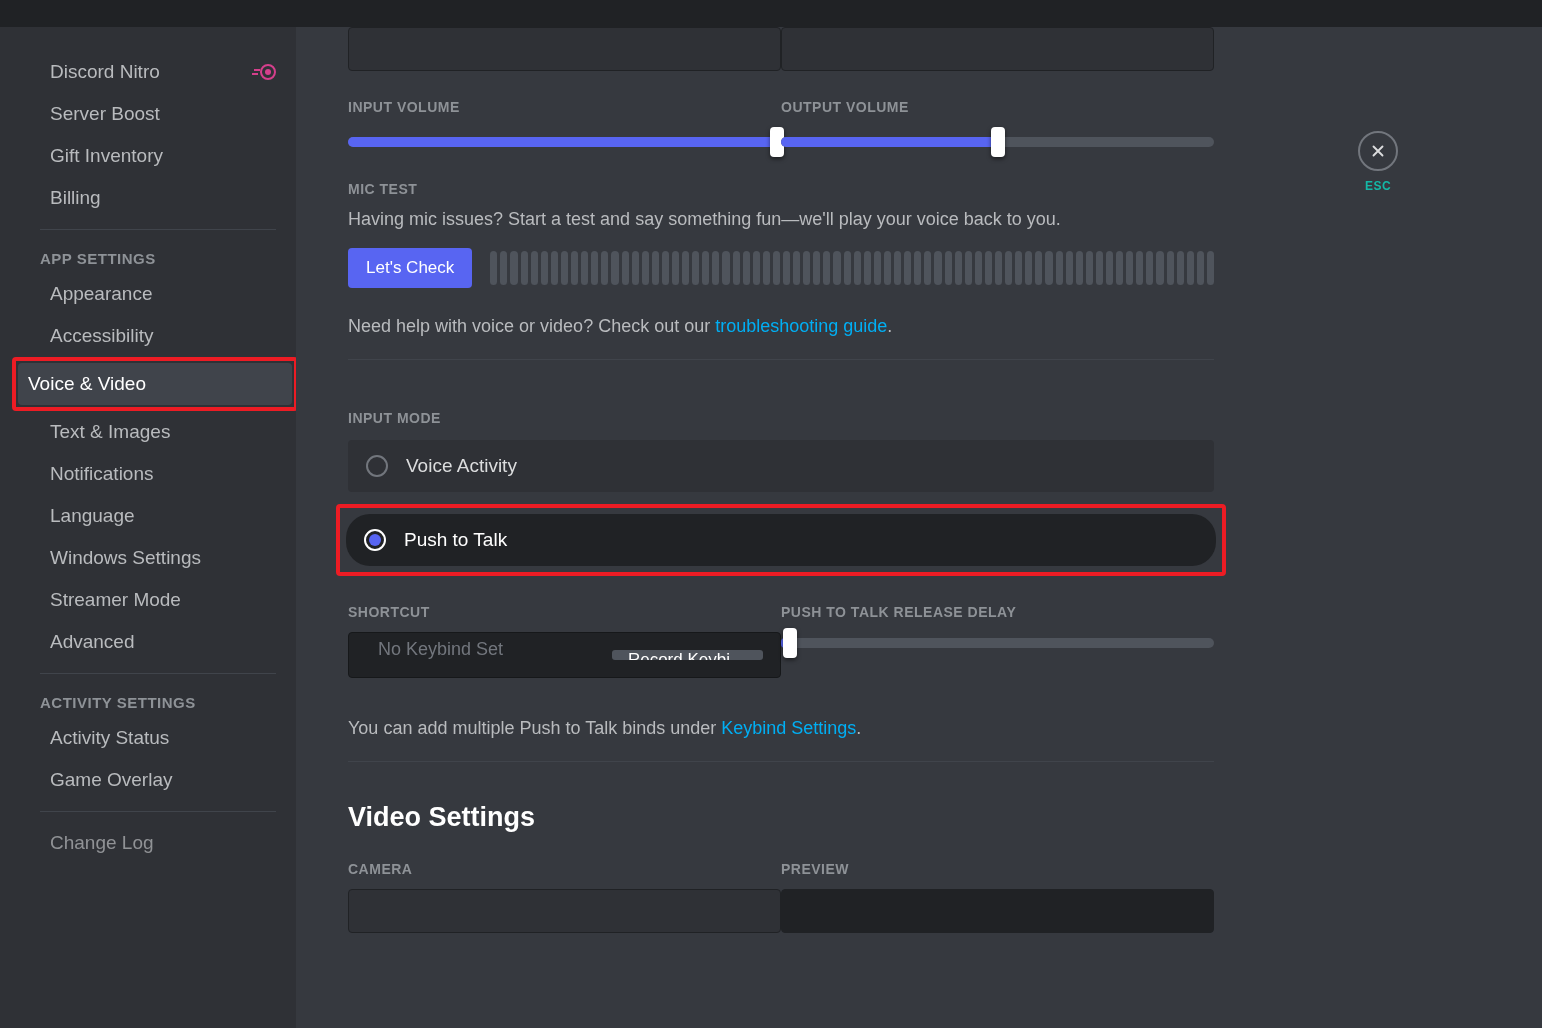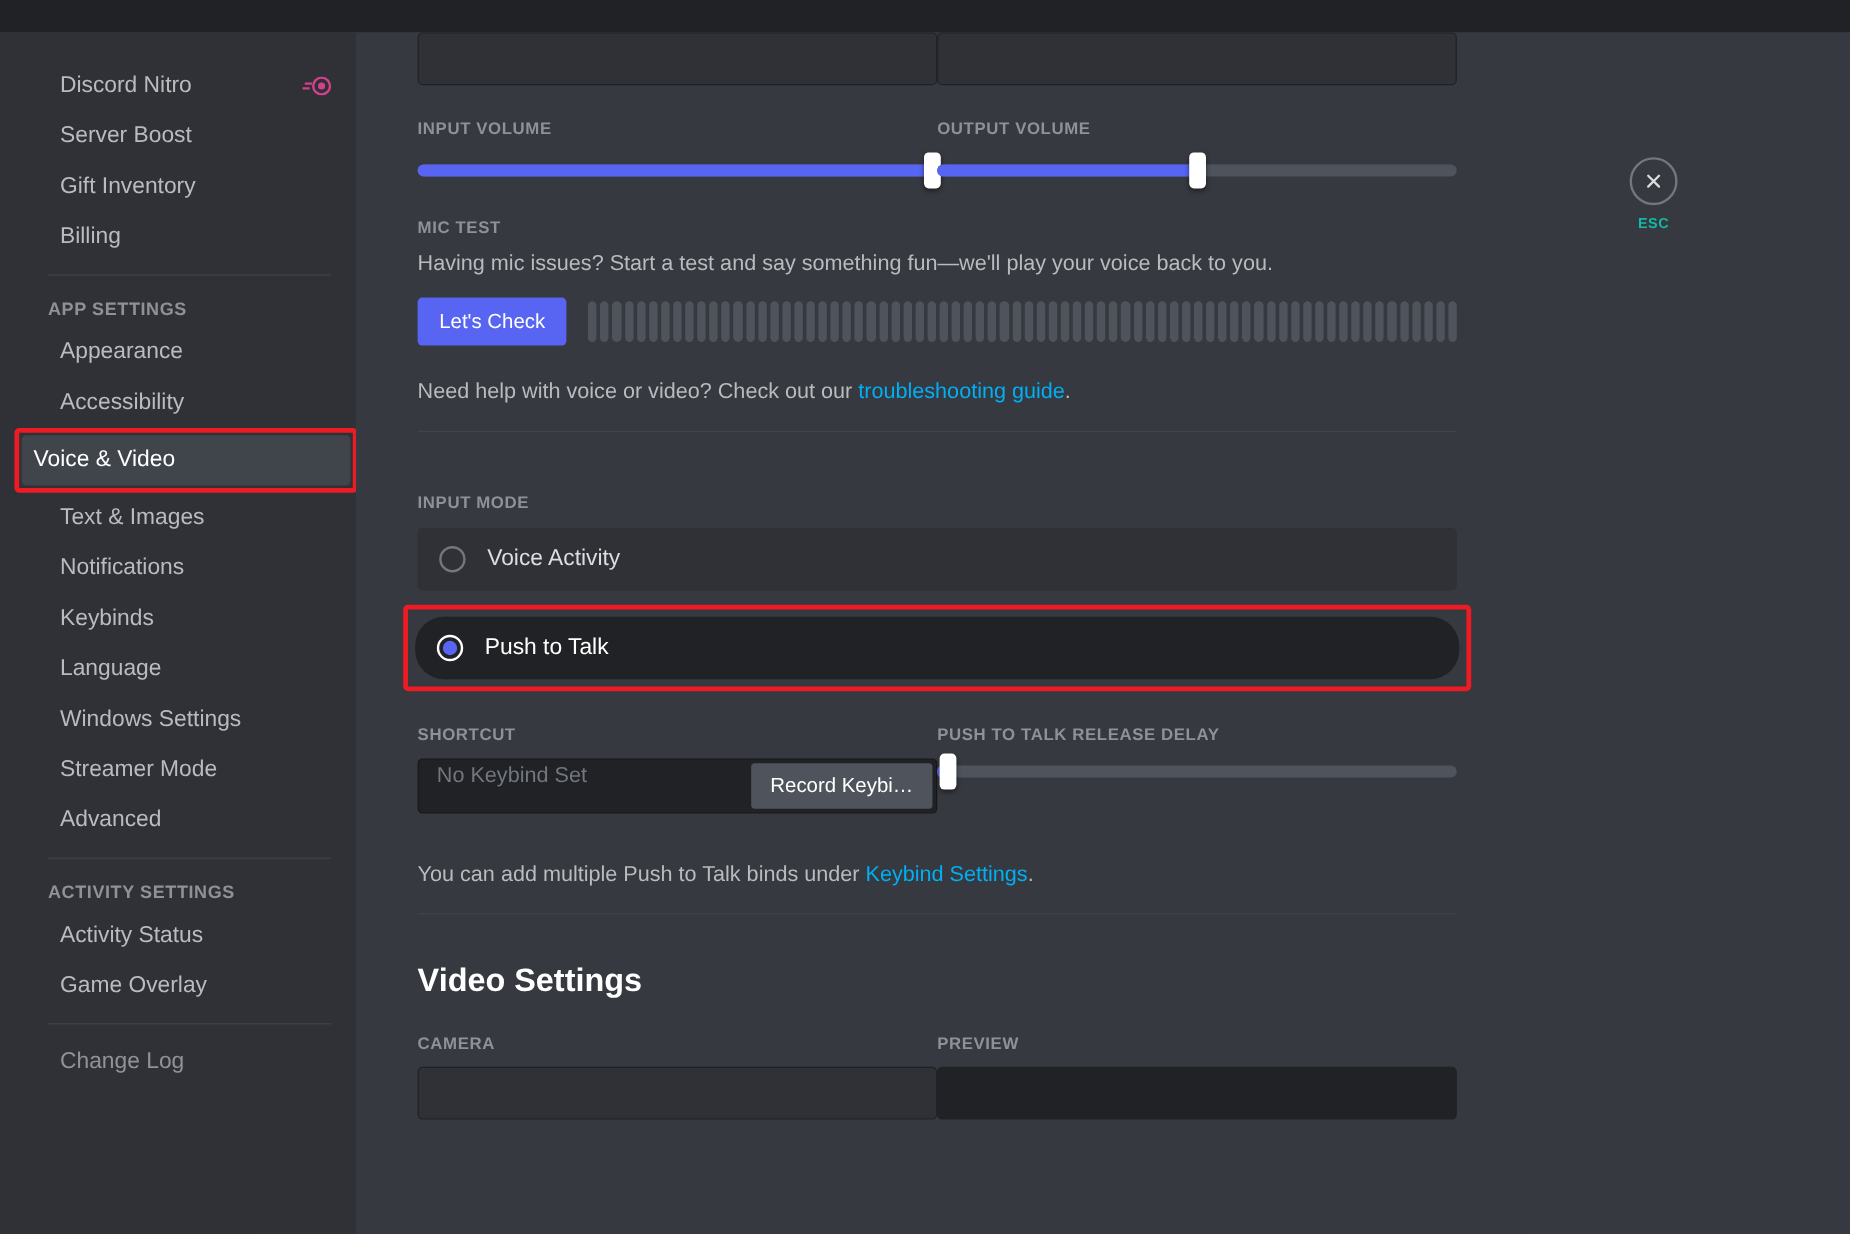--- a/index.html
+++ b/index.html
@@ -217,22 +217,22 @@
   margin-right: -12px;
   padding: 6px;
 }
 .radio-highlight .radio-opt { margin-bottom: 0; }
 .keybind-box {
   display: flex;
   background: #202225;
   border: 1px solid #16181a;
   border-radius: 4px;
   height: 46px;
-  align-items: flex-start;
-  padding: 3px;
+  align-items: flex-end;
+  padding: 17px;
 }
 .keybind-text {
   flex: 1;
   padding-left: 12px;
   font-size: 18px;
   color: #72767d;
 }
 .keybind-btn {
   background: #4f545c;
   color: #fff;
@@ -296,23 +296,20 @@
           <span>Voice &amp; Video</span>
         </div>
     </div>
     <div class="side-item">
         <span>Text &amp; Images</span>
       </div>
     <div class="side-item">
         <span>Notifications</span>
       </div>
     <div class="side-item">
-        <span>Keybinds</span>
-      </div>
-    <div class="side-item">
         <span>Language</span>
       </div>
     <div class="side-item">
         <span>Windows Settings</span>
       </div>
     <div class="side-item">
         <span>Streamer Mode</span>
       </div>
     <div class="side-item">
         <span>Advanced</span>

